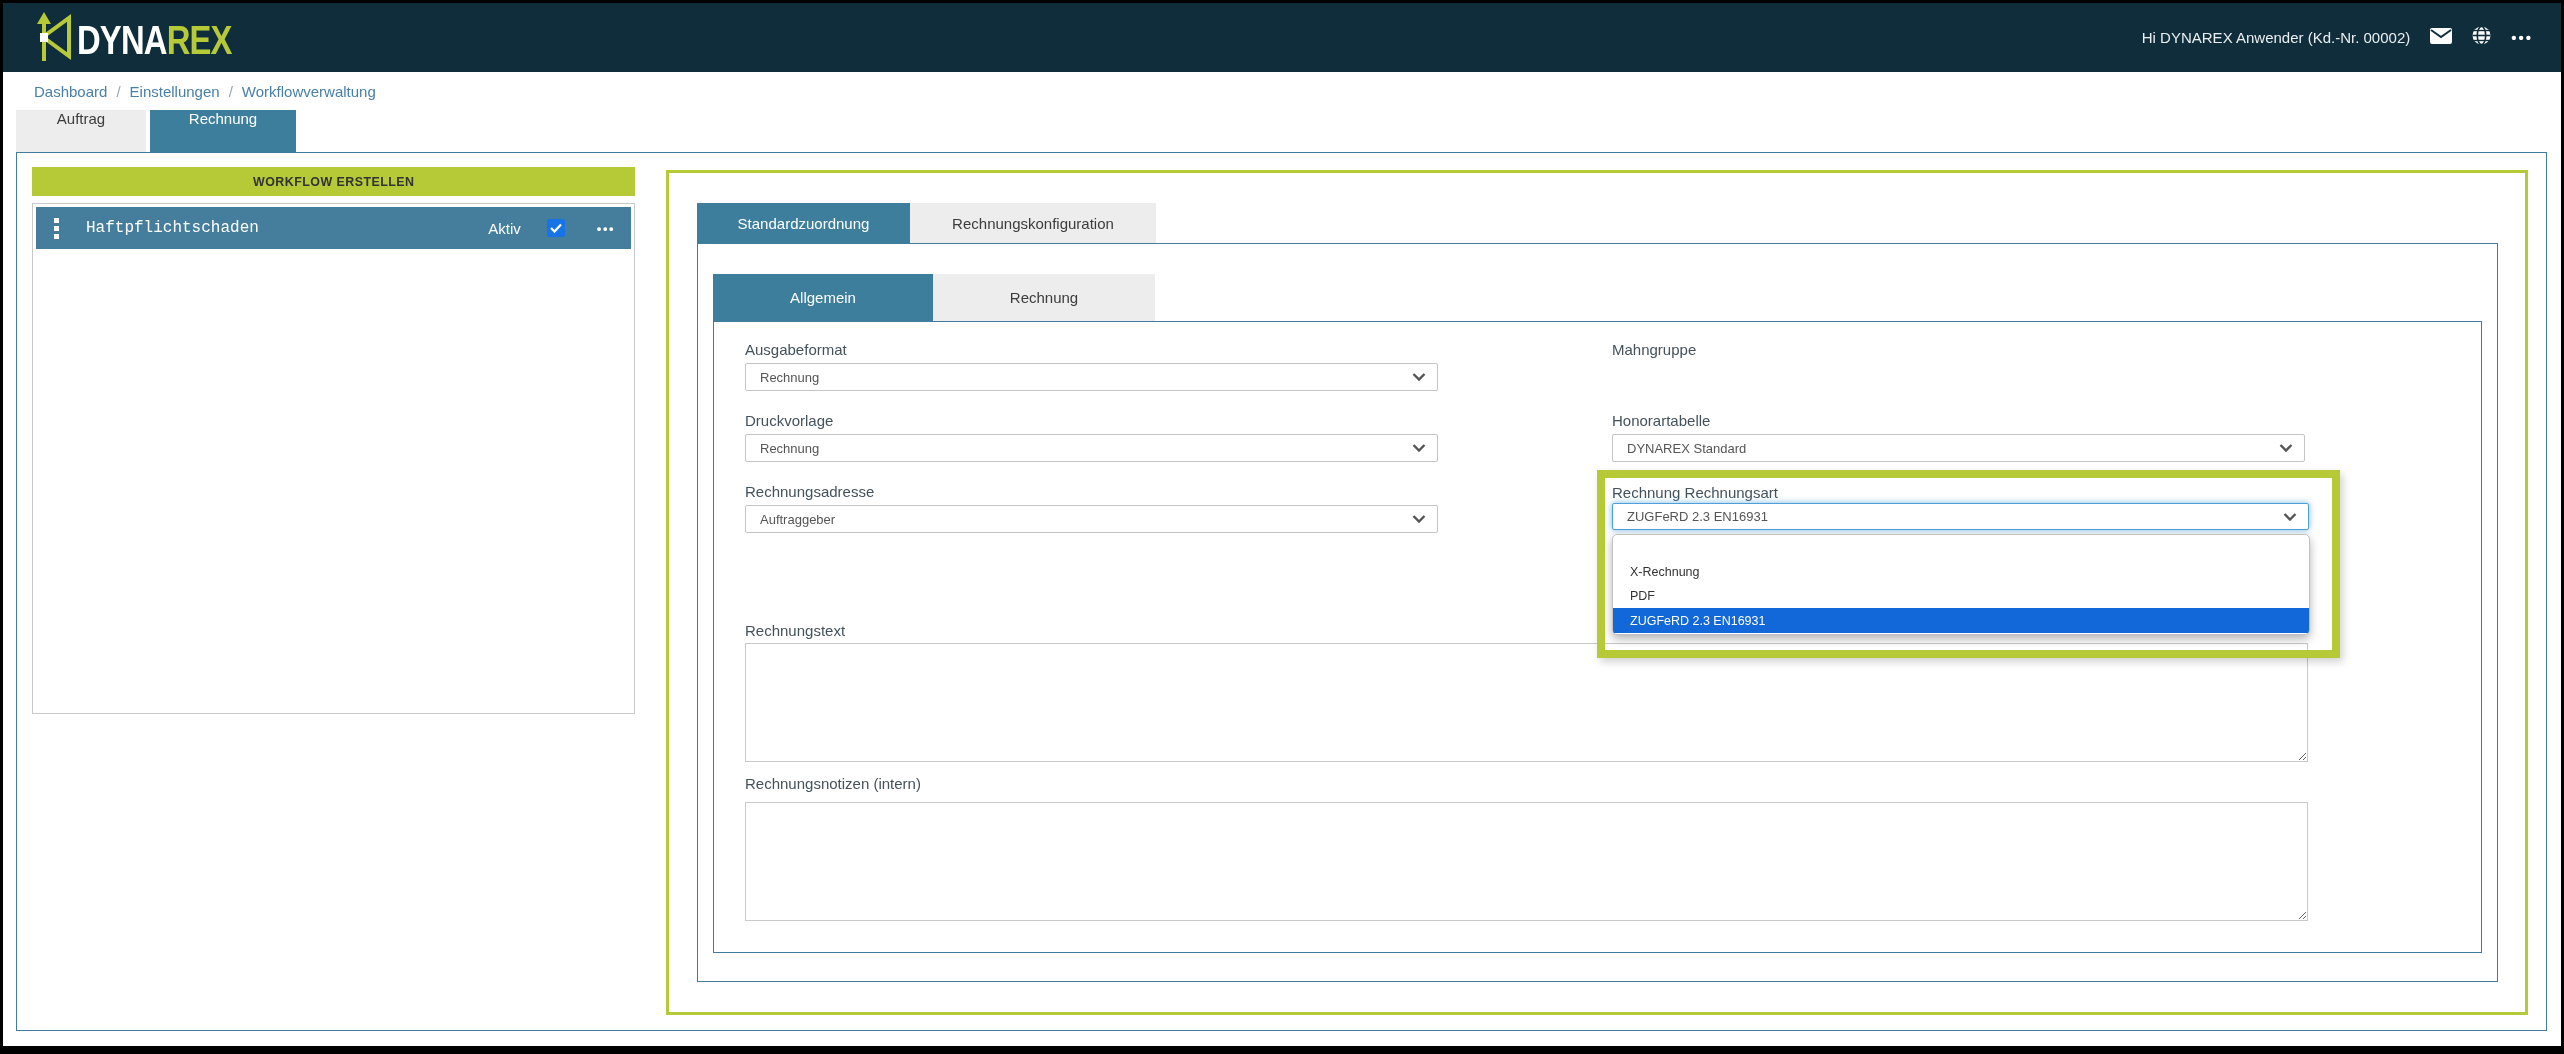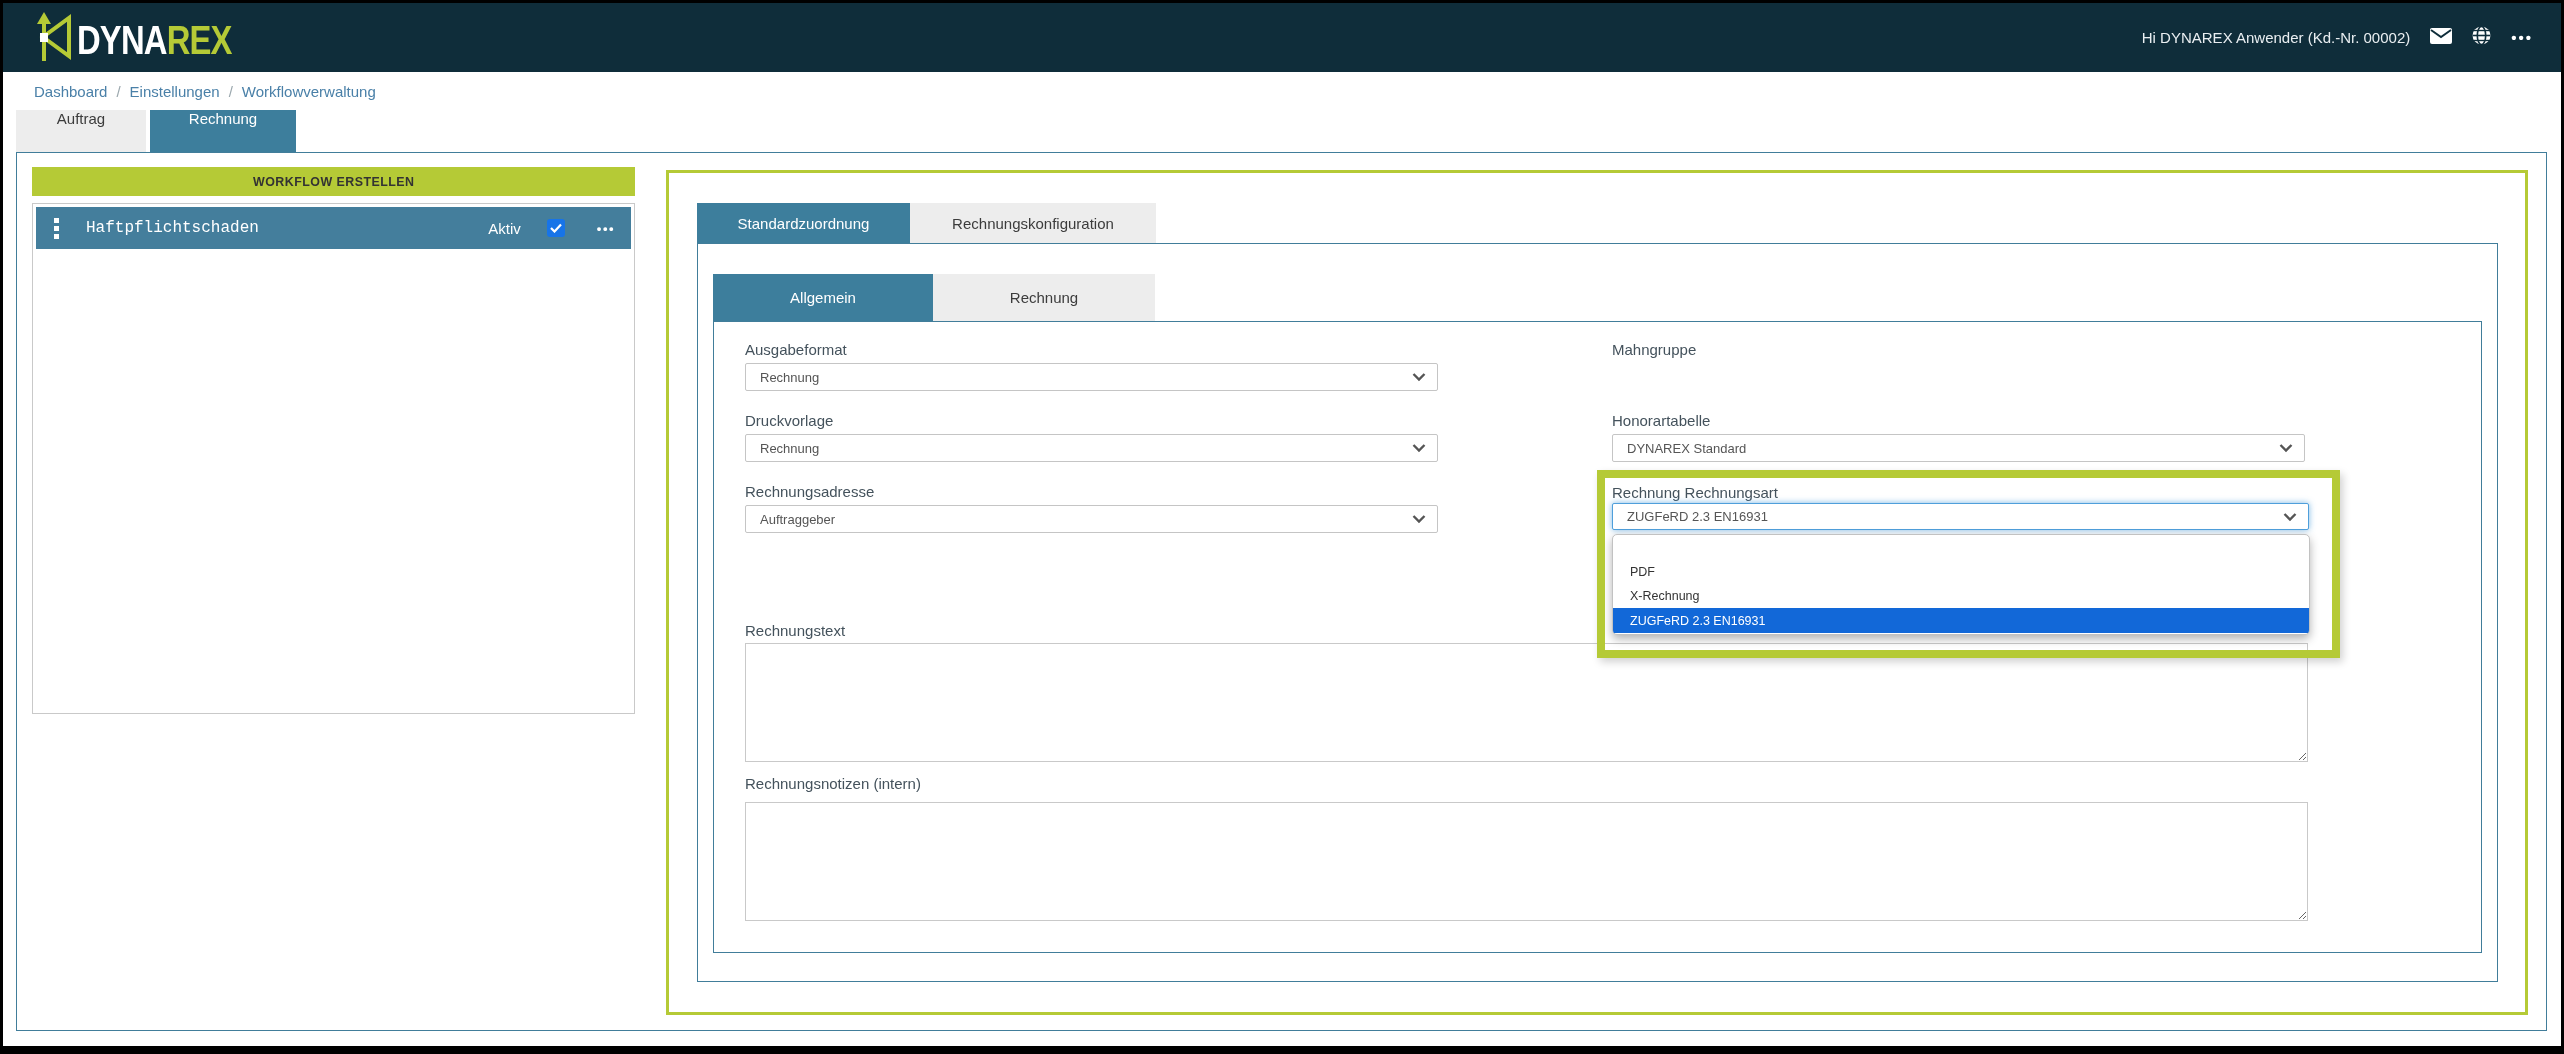--- a/index.html
+++ b/index.html
@@ -210,20 +210,20 @@
   </div>
 
   <div class="lbl" style="left:742px; top:619px;">Rechnungstext</div>
   <textarea class="ta" style="left: 742px; top: 640px;"></textarea>
 
   <div class="lbl" style="left:742px; top:772px;">Rechnungsnotizen (intern)</div>
   <textarea class="ta" style="left: 742px; top: 799px;"></textarea>
 
   <div class="dropdown">
     <div class="opt opt-blank"></div>
+    <div class="opt">X-Rechnung</div>
     <div class="opt">PDF</div>
-    <div class="opt">X-Rechnung</div>
     <div class="opt opt-selected">ZUGFeRD 2.3 EN16931</div>
   </div>
 
   <div class="annotation"></div>
 
 </div>
 
 </body></html>

